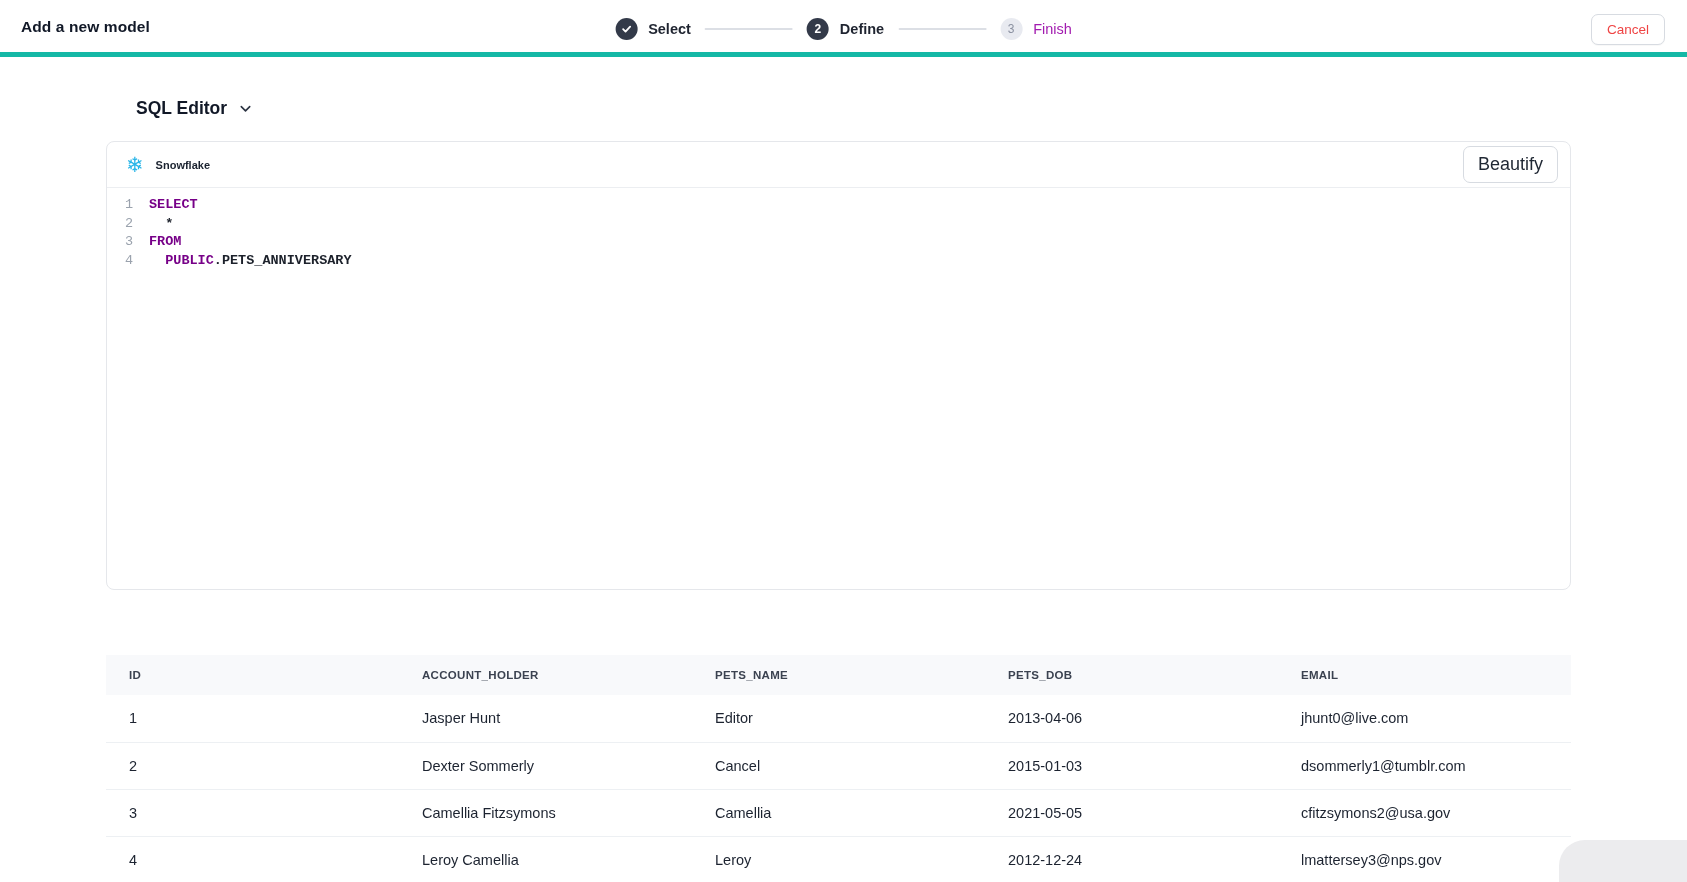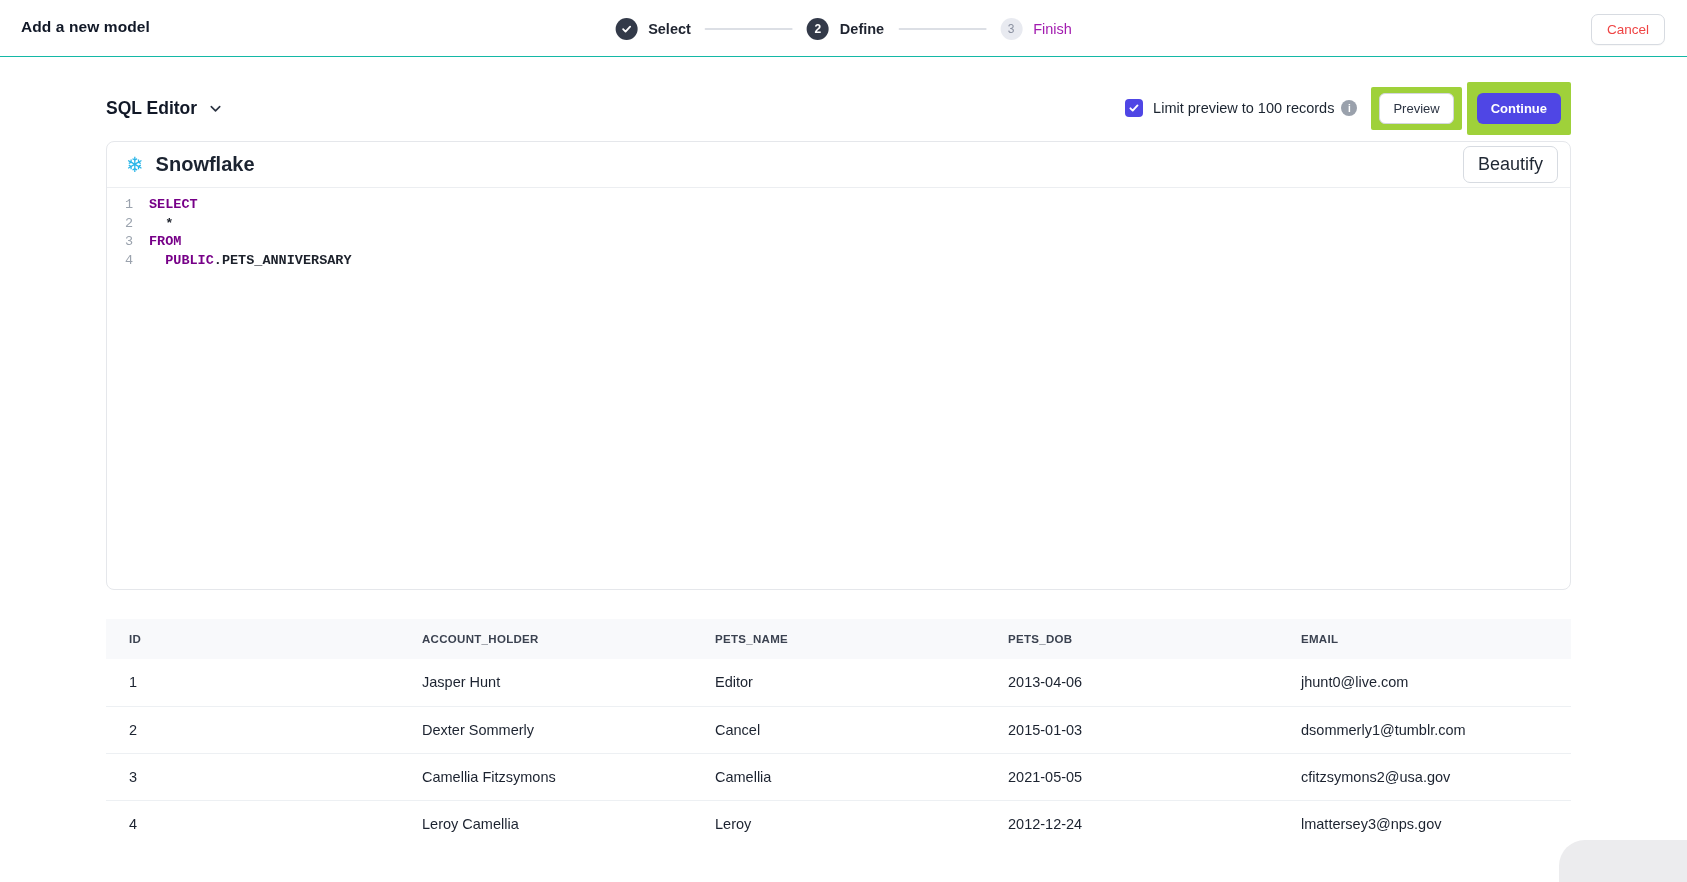--- a/index.html
+++ b/index.html
@@ -2,42 +2,42 @@
 <html style="--accent: #4f46e5; --highlight: #9fd13a; --snowflake: #29b5e8; --keyword: #770088; --step-dark: #333a49;"><head>
 <meta charset="utf-8">
 <style>
   * { margin:0; padding:0; box-sizing:border-box; }
   html,body { width:1687px; height:882px; background:#fff; overflow:hidden;
     font-family:"Liberation Sans", sans-serif; color:#1c2330; }
   body { position:relative; }
 
   
   .topbar { position:absolute; top:0; left:0; width:100%; height:57px;
-    background:#fff; border-bottom:1px solid #14b8a6; }
+    background:#fff; border-bottom:5px solid #14b8a6; }
   .topbar-title { position:absolute; left:21px; top:18px; font-size:15.5px;
     font-weight:700; color:#111827; letter-spacing:.1px; }
   .stepper { position:absolute; left:50%; top:0; height:57px; transform:translateX(-50%);
     display:flex; align-items:center; }
   .step { display:flex; align-items:center; }
   .step-circle { width:22px; height:22px; border-radius:50%; display:flex;
     align-items:center; justify-content:center; font-size:12px; font-weight:700; }
   .step-done .step-circle, .step-current .step-circle { background:#333a49; color:#fff; }
   .step-upcoming .step-circle { background:#e8eaf0; color:#8a90a0; font-weight:500; }
   .step-label { margin-left:11px; font-size:14.5px; font-weight:600; color:#1f2430; }
   .step-upcoming .step-label { color:#a21caf; font-weight:500; }
   .step-connector { width:88px; height:2px; background:#dcdfe5; margin:0 14px; border-radius:1px; }
   .btn-cancel { position:absolute; right:22px; top:14px; background:#fff;
     border:1px solid #d7dbe1; border-radius:7px; padding:7px 15px; font-size:13.5px;
     font-weight:500; color:#ef4444; font-family:inherit; cursor:pointer;
     box-shadow:0 1px 1px rgba(0,0,0,.03); }
 
   
   .toolbar-row { position:absolute; left:106px; top:83px; width:1465px; height:50px;
     display:flex; align-items:center; }
-  .sql-editor-title { display:flex; align-items:center; gap:11px; cursor:pointer; }
+  .sql-editor-title { display:flex; align-items:center; gap:11px; cursor:pointer;margin-left:30px; }
   .sql-editor-title span.txt { font-size:17.5px; font-weight:700; color:#111827; }
   .right-cluster { margin-left:auto; display:flex; align-items:center; }
   .checkbox { width:18px; height:18px; border-radius:4px; background:var(--accent,#4f46e5);
     display:flex; align-items:center; justify-content:center; cursor:pointer; }
   .limit-label { margin-left:10px; font-size:14.5px; color:#1b2430; }
   .info-icon { margin-left:7px; width:16px; height:16px; border-radius:50%;
     background:#9aa1ac; color:#fff; font-size:10px; font-weight:700;
     display:flex; align-items:center; justify-content:center; font-style:normal; }
   .hl { background:var(--highlight,#9fd13a); border-radius:2px; display:flex;
     align-items:center; justify-content:center; }
@@ -50,34 +50,34 @@
     padding:8px 14px; font-size:13px; font-weight:600; color:#fff;
     font-family:inherit; cursor:pointer; }
 
   
   .editor-card { position:absolute; left:106px; top:141px; width:1465px; height:449px;
     border:1px solid #e5e7eb; border-radius:8px; background:#fff; }
   .editor-header { height:46px; border-bottom:1px solid #eceef1; display:flex;
     align-items:center; padding:0 12px 0 19px; }
   .snowflake-icon { font-size:21px; color:var(--snowflake,#29b5e8); line-height:1;
     margin-right:12px; }
-  .source-name { font-size:20px; font-weight:600; color:#1b2330; }
+  .source-name { font-size:11px; font-weight:600; color:#1b2330; }
   .btn-beautify { margin-left:auto; background:#fff; border:1px solid #d7dbe1;
     border-radius:7px; padding:7px 14px; font-size:18px; font-weight:500; color:#1f2733;
     font-family:inherit; cursor:pointer; }
   .code-area { padding:8px 0; font-family:"Liberation Mono","DejaVu Sans Mono",monospace;
     font-size:13.5px; line-height:18.6px; font-weight:700; cursor:text; }
   .code-line { display:flex; white-space:pre; }
   .line-number { width:26px; text-align:right; color:#9aa2ad; margin-right:16px;
     font-weight:400; }
   .seg-keyword { color:var(--keyword,#770088); }
   .seg-plain { color:#1c212b; }
 
   
-  .results { position:absolute; left:106px; top:619px; width:1465px; }
+  .results { position:absolute; left:106px; top:655px; width:1465px; }
   table { width:100%; border-collapse:collapse; table-layout:fixed; }
   thead th { height:40px; background:#f8f9fb; text-align:left; padding-left:23px;
     font-size:11.5px; font-weight:600; color:#3b4250; letter-spacing:.3px; }
   tbody td { height:47px; padding-left:23px; font-size:14.5px; color:#1c2330; }
   tbody tr + tr { border-top:1px solid #edf0f3; }
 
   .corner-blob { position:absolute; right:0; bottom:0; width:128px; height:42px;
     background:#ececee; border-top-left-radius:26px; }
 
   svg { display:block; }
@@ -115,36 +115,20 @@
 <div class="toolbar-row">
   <div class="sql-editor-title">
     <span class="txt">SQL Editor</span>
     <span>
       <svg width="15" height="15" viewBox="0 0 16 16">
           <path d="M3.5 6l4.5 4.5L12.5 6" stroke="#2b3342" stroke-width="1.7" fill="none" stroke-linecap="round" stroke-linejoin="round"></path>
         </svg>
     </span>
   </div>
 
-  <div class="right-cluster">
-    <div class="checkbox">
-      <svg width="12" height="12" viewBox="0 0 12 12">
-          <path d="M2.4 6.3l2.3 2.3 4.8-5.2" stroke="#fff" stroke-width="1.9" fill="none" stroke-linecap="round" stroke-linejoin="round"></path>
-        </svg>
-    </div>
-    <span class="limit-label">Limit preview to 100 records</span>
-    <span class="info-icon">i</span>
-
-    <div class="hl hl-preview">
-      <button class="btn-preview">Preview</button>
-    </div>
-    <div class="hl hl-continue">
-      <button class="btn-continue">Continue</button>
-    </div>
-  </div>
 </div>
 
 <section class="editor-card">
   <div class="editor-header">
     <span class="snowflake-icon">❄</span>
     <span class="source-name">Snowflake</span>
     <button class="btn-beautify">Beautify</button>
   </div>
   <div class="code-area">
     <div id="code-lines">

